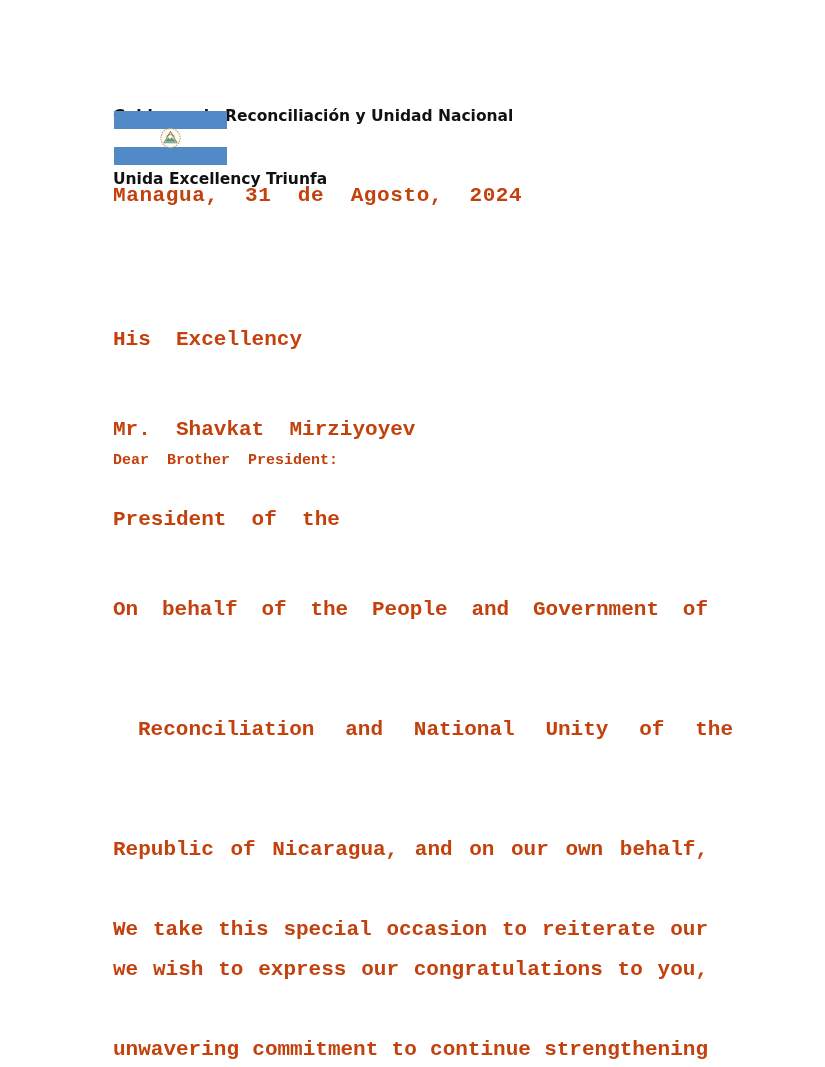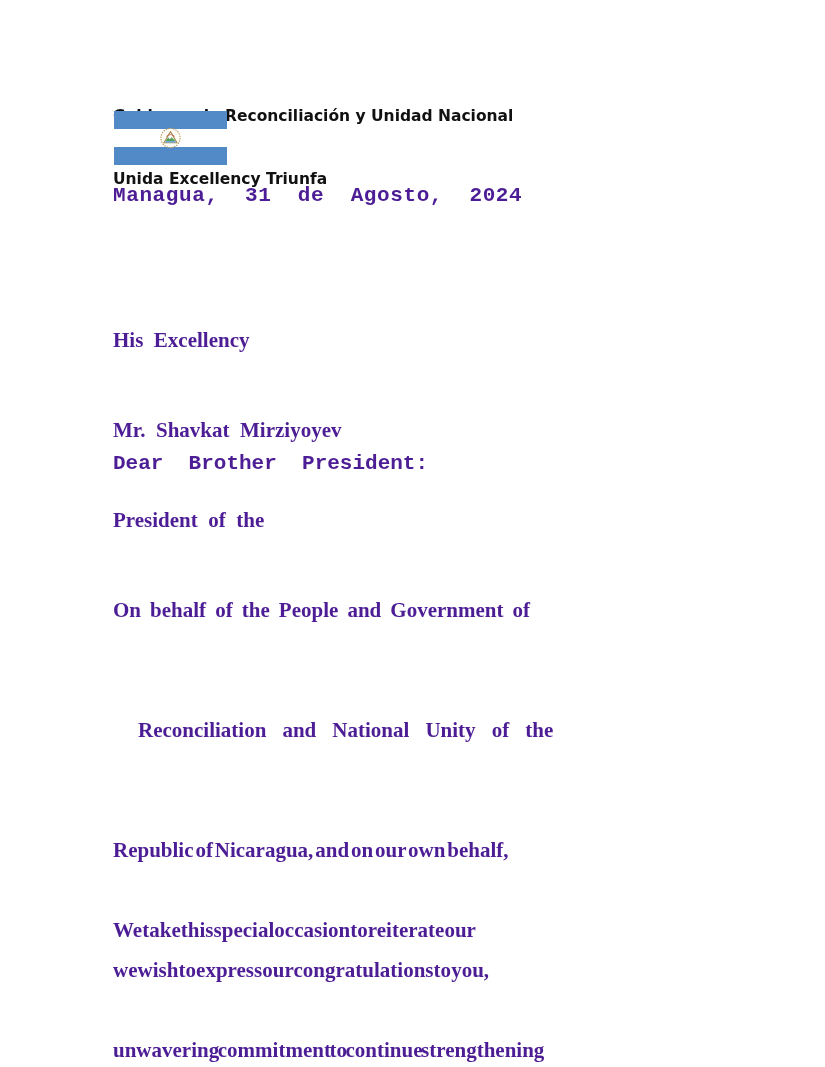--- a/index.html
+++ b/index.html
@@ -25,54 +25,54 @@
   .flag {
     position: absolute;
     left: 114px;
     top: 111px;
     width: 113px;
     height: 54px;
   }
   .mono {
     font-family: "Liberation Mono", "DejaVu Sans Mono", monospace;
     font-weight: bold;
-    color: #4c1d95;
+    color: #c2410c;
     white-space: pre;
   }
   .dateline {
     position: absolute;
     left: 113px;
     top: 184px;
     font-size: 21px;
     letter-spacing: 0.6px;
   }
   .recipient {
     position: absolute;
     left: 113px;
     top: 265px;
     font-size: 21px;
     line-height: 30px;
   }
   .salutation {
     position: absolute;
     left: 113px;
     top: 452px;
-    font-size: 21px;
+    font-size: 15px;
     font-family: Liberation Mono, monospace;
   }
   .para {
     position: absolute;
     left: 113px;
     width: 595px;
     font-size: 21px;
     line-height: 40px;
   }
   #para1 { top: 510px; }
   #para2 { top: 830px; }
-  .tline { height: 40px; font-family: Liberation Serif, serif; }
+  .tline { height: 40px; }
   .recipient .tline { height: 30px; }
   .ln { display: inline-block; white-space: pre; }
 </style>
 </head>
 <body>
 
 <div class="page">
 
   <header class="letterhead">
     <div>Gobierno de Reconciliación y Unidad Nacional</div>

